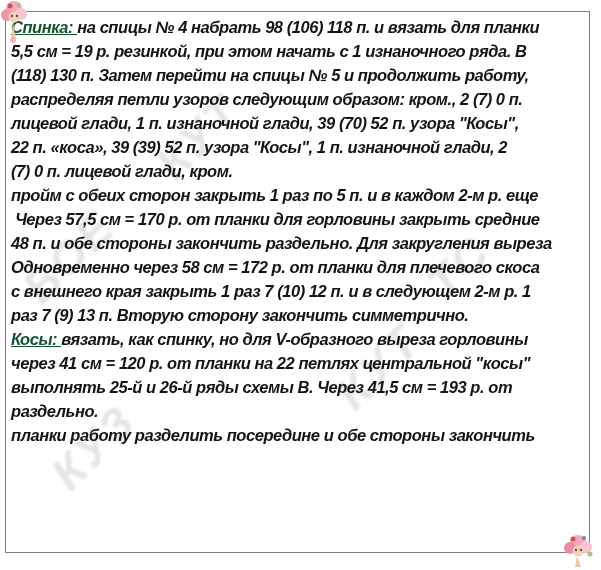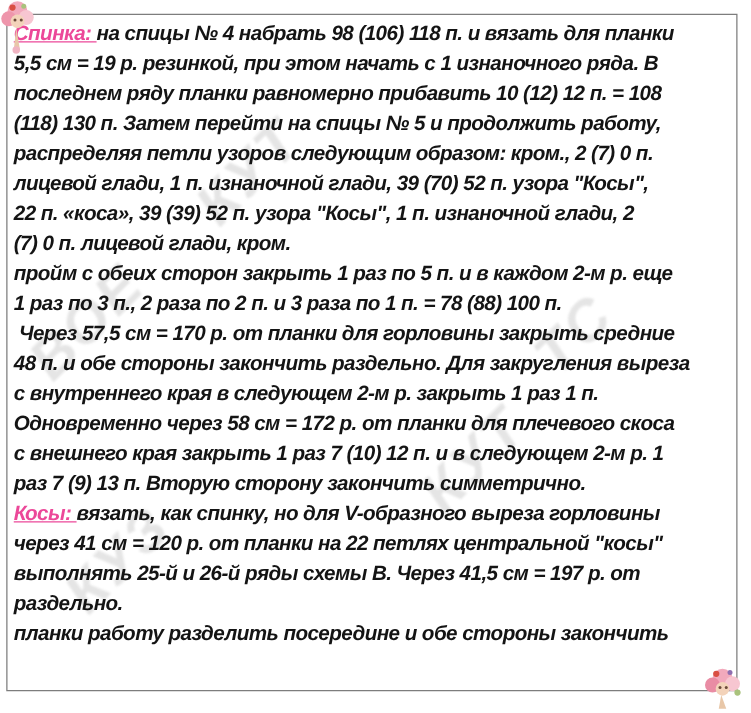--- a/index.html
+++ b/index.html
@@ -11,21 +11,21 @@
   .frame{
     position:absolute;left:5px;top:11px;width:583px;height:540px;
     border:1px solid #7d7d7d;background:transparent;z-index:2;
   }
   .textblock{
     position:absolute;left:11px;top:15px;width:582px;z-index:3;
     font-style:italic;font-weight:bold;font-size:16.5px;line-height:24px;
     color:#141414;letter-spacing:-0.45px;
   }
   .line{white-space:pre;}
-  .sec{color:#ec4899;text-decoration:underline;}
+  .sec{color:#14532d;text-decoration:underline;}
   .watermark{position:absolute;left:0;top:0;width:601px;height:570px;z-index:1;pointer-events:none;}
   .watermark span{
     position:absolute;
     font-style:italic;font-weight:bold;font-size:46px;letter-spacing:3px;
     color:rgba(125,125,125,0.20);
     transform:rotate(-45deg);
     filter:blur(1px);
   }
   .wm1{left:150px;top:110px;}
   .wm2{left:15px;top:230px;}
@@ -45,37 +45,34 @@
   <span class="wm3">ТС</span>
   <span class="wm4">КУЗ</span>
   <span class="wm5">КУТ</span>
 </div>
 
 <div class="frame"></div>
 
 <div class="textblock">
   <div class="line"><span class="sec">Спинка: </span><span>на спицы № 4 набрать 98 (106) 118 п. и вязать для планки</span></div>
   <div class="line"><span>5,5 см = 19 р. резинкой, при этом начать с 1 изнаночного ряда. В</span></div>
-  <div class="line"><span>последнем ряду планки равномерно прибавить 10 (12) 12 п. = 108</span></div>
   <div class="line"><span>(118) 130 п. Затем перейти на спицы № 5 и продолжить работу,</span></div>
   <div class="line"><span>распределяя петли узоров следующим образом: кром., 2 (7) 0 п.</span></div>
   <div class="line"><span>лицевой глади, 1 п. изнаночной глади, 39 (70) 52 п. узора "Косы",</span></div>
   <div class="line"><span>22 п. «коса», 39 (39) 52 п. узора "Косы", 1 п. изнаночной глади, 2</span></div>
   <div class="line"><span>(7) 0 п. лицевой глади, кром.</span></div>
   <div class="line"><span>пройм с обеих сторон закрыть 1 раз по 5 п. и в каждом 2-м р. еще</span></div>
-  <div class="line"><span>1 раз по 3 п., 2 раза по 2 п. и 3 раза по 1 п. = 78 (88) 100 п.</span></div>
   <div class="line"><span> Через 57,5 см = 170 р. от планки для горловины закрыть средние</span></div>
   <div class="line"><span>48 п. и обе стороны закончить раздельно. Для закругления выреза</span></div>
-  <div class="line"><span>с внутреннего края в следующем 2-м р. закрыть 1 раз 1 п.</span></div>
   <div class="line"><span>Одновременно через 58 см = 172 р. от планки для плечевого скоса</span></div>
   <div class="line"><span>с внешнего края закрыть 1 раз 7 (10) 12 п. и в следующем 2-м р. 1</span></div>
   <div class="line"><span>раз 7 (9) 13 п. Вторую сторону закончить симметрично.</span></div>
   <div class="line"><span class="sec">Косы: </span><span>вязать, как спинку, но для V-образного выреза горловины</span></div>
   <div class="line"><span>через 41 см = 120 р. от планки на 22 петлях центральной "косы"</span></div>
-  <div class="line"><span>выполнять 25-й и 26-й ряды схемы В. Через 41,5 см = 197 р. от</span></div>
+  <div class="line"><span>выполнять 25-й и 26-й ряды схемы В. Через 41,5 см = 193 р. от</span></div>
   <div class="line"><span>раздельно.</span></div>
   <div class="line"><span>планки работу разделить посередине и обе стороны закончить</span></div>
 </div>
 
 <svg class="deco deco-tl" width="32" height="44" viewBox="0 0 32 44">
   <circle cx="14" cy="9" r="8" fill="#f2a9bc"></circle>
   <circle cx="7" cy="15" r="6" fill="#ee95ab"></circle>
   <circle cx="21" cy="14" r="6" fill="#f7c6d1"></circle>
   <circle cx="14" cy="17" r="5.5" fill="#f3d3ba"></circle>
   <circle cx="12" cy="16" r="1.2" fill="#6b4a3a"></circle>

